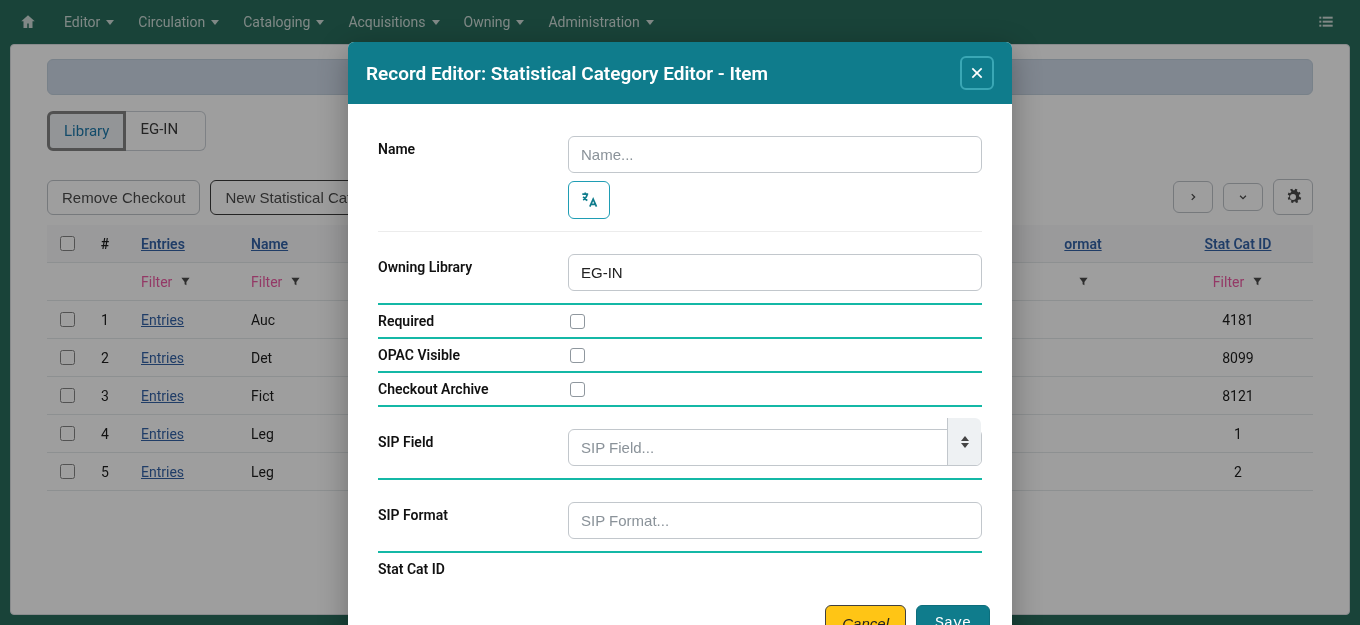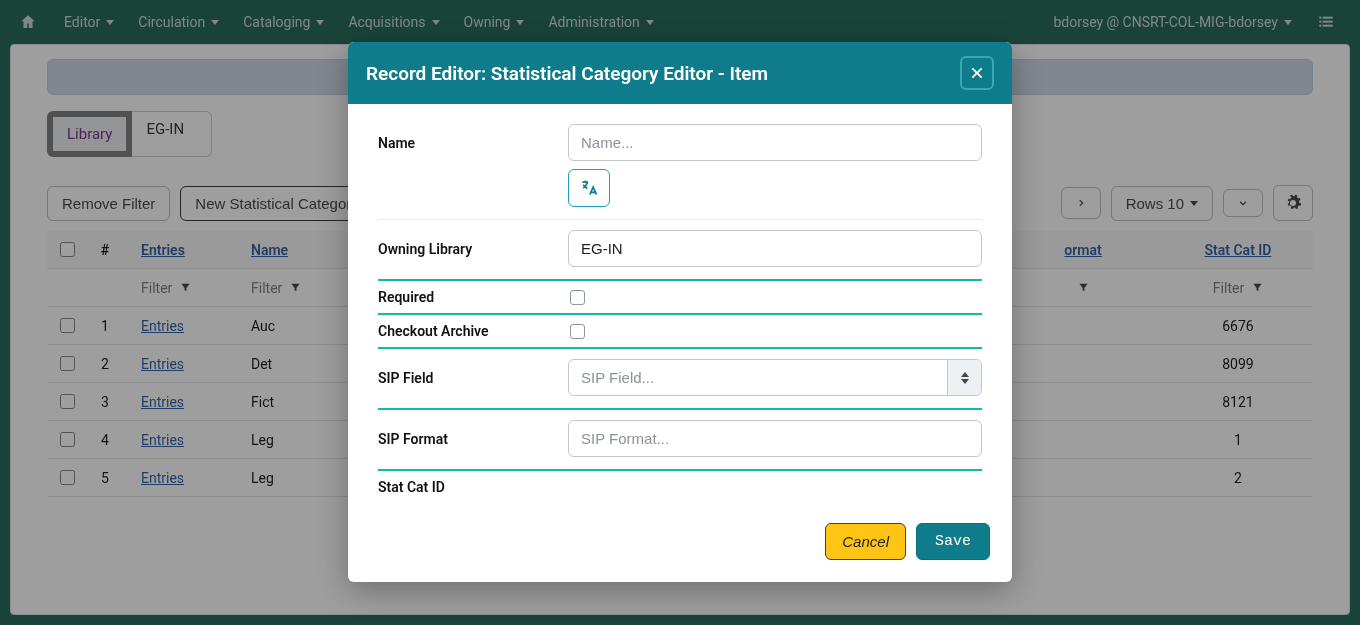--- a/index.html
+++ b/index.html
@@ -53,25 +53,25 @@
     border-radius: 6px;
     height: 36px;
   }
   .library-row {
     margin: 0 36px 28px 36px;
     display: flex;
     gap: 0;
   }
   .lib-label {
     background: #ebeff2;
-    border: 6px solid #737373;
+    border: 3px solid #737373;
     border-radius: 6px 0 0 6px;
     padding: 8px 14px;
     font-size: 15px;
-    color: #701a75;
+    color: #0369a1;
   }
   .lib-value {
     border: 1px solid #c5cbd1;
     border-left: none;
     border-radius: 0 6px 6px 0;
     padding: 8px 14px;
     font-size: 15px;
     min-width: 80px;
     color: #222;
   }
@@ -121,21 +121,21 @@
   .col-entries { width: 120px; justify-content: flex-start; padding-left: 18px; }
   .col-name { width: 180px; justify-content: flex-start; }
   .col-gap { flex: 1; }
   .col-format { width: 160px; }
   .col-id { width: 150px; }
   .grid-row a { color: #1a4f9c; text-decoration: underline; }
   .filter-chip {
     display: inline-flex;
     align-items: center;
     gap: 8px;
-    color: #737373;
+    color: #ec4899;
   }
   .funnel-icon svg { display: block; }
   
   .overlay {
     position: absolute;
     inset: 0;
     background: rgba(40,40,40,0.45);
     display: flex;
     align-items: flex-start;
     justify-content: center;
@@ -183,20 +183,21 @@
   }
   .form-control-wrap { flex: 1; }
   .text-input, .sel-input {
     width: 100%;
     border: 1px solid #c2c7cc;
     border-radius: 6px;
     padding: 9px 12px;
     font-size: 15px;
     color: #222;
     background: #fff;
+    margin-top: 12px;
   }
   .text-input::placeholder { color: #8a9299; }
   .sel-wrap { position: relative; }
   .sel-stepper {
     position: absolute;
     right: 1px; top: 1px; bottom: 1px;
     width: 34px;
     background: #eef1f3;
     border-left: 1px solid #c2c7cc;
     border-radius: 0 6px 6px 0;
@@ -292,24 +293,20 @@
     </div>
   <div class="nav-item">
       <span>Owning</span>
       <span class="caret-down"></span>
     </div>
   <div class="nav-item">
       <span>Administration</span>
       <span class="caret-down"></span>
     </div>
   <div class="spacer"></div>
-  <div class="nav-item">
-      <span>bdorsey @ CNSRT-COL-MIG-bdorsey</span>
-      <span class="caret-down"></span>
-    </div>
   <div class="nav-item list-icon">
     <svg width="20" height="16" viewBox="0 0 24 24" fill="#c8d8d3">
         <rect x="2" y="4" width="3" height="3"></rect>
         <rect x="7" y="4" width="15" height="3"></rect>
         <rect x="2" y="10" width="3" height="3"></rect>
         <rect x="7" y="10" width="15" height="3"></rect>
         <rect x="2" y="16" width="3" height="3"></rect>
         <rect x="7" y="16" width="15" height="3"></rect>
       </svg>
   </div>
@@ -317,31 +314,27 @@
 
 <div class="panel">
   <div class="alert-bar"></div>
 
   <div class="library-row">
     <div class="lib-label">Library</div>
     <div class="lib-value">EG-IN</div>
   </div>
 
   <div class="toolbar-row">
-    <button class="btn">Remove Filter</button>
+    <button class="btn">Remove Checkout</button>
     <button class="btn dark-border">New Statistical Category</button>
     <div class="toolbar-spacer"></div>
     <button class="btn icon-btn">
       <svg width="10" height="14" viewBox="0 0 24 24" fill="none" stroke="#333" stroke-width="3">
           <polyline points="9 5 16 12 9 19"></polyline>
         </svg>
-    </button>
-    <button class="btn">
-      <span>Rows 10</span>
-      <span class="caret-down" style="border-top-color:#333"></span>
     </button>
     <button class="btn icon-btn">
       <svg width="14" height="10" viewBox="0 0 24 24" fill="none" stroke="#333" stroke-width="3">
           <polyline points="5 9 12 16 19 9"></polyline>
         </svg>
     </button>
     <button class="btn icon-btn">
       <svg width="18" height="18" viewBox="0 0 24 24" fill="#333">
           <path d="M12 8a4 4 0 100 8 4 4 0 000-8zm9 4l2 1-1 3-2-1a8 8 0 01-2 2l1 2-3 1-1-2a8 8 0 01-2 0l-1 2-3-1 1-2a8 8 0 01-2-2l-2 1-1-3 2-1a8 8 0 010-2l-2-1 1-3 2 1a8 8 0 012-2L8 2l3-1 1 2a8 8 0 012 0l1-2 3 1-1 2a8 8 0 012 2l2-1 1 3-2 1a8 8 0 010 2z"></path>
         </svg>
@@ -415,21 +408,21 @@
       <div class="cell col-check">
           <input type="checkbox" class="row-check" style="">
         </div>
       <div class="cell col-num">1</div>
       <div class="cell col-entries">
           <a>Entries</a>
         </div>
       <div class="cell col-name left">Auc</div>
       <div class="cell col-gap"></div>
       <div class="cell col-format"></div>
-      <div class="cell col-id">6676</div>
+      <div class="cell col-id">4181</div>
     </div>
     <div class="grid-row">
       <div class="cell col-check">
           <input type="checkbox" class="row-check" style="">
         </div>
       <div class="cell col-num">2</div>
       <div class="cell col-entries">
           <a>Entries</a>
         </div>
       <div class="cell col-name left">Det</div>
@@ -517,20 +510,26 @@
         </div>
       </div>
 
       <div class="form-row">
         <div class="form-label">Required</div>
         <div class="form-control-wrap">
             <div class="chk"></div>
           </div>
       </div>
 
+      <div class="form-row">
+        <div class="form-label">OPAC Visible</div>
+        <div class="form-control-wrap">
+            <div class="chk"></div>
+          </div>
+      </div>
 
       <div class="form-row">
         <div class="form-label">Checkout Archive</div>
         <div class="form-control-wrap">
             <div class="chk"></div>
           </div>
       </div>
 
       <div class="form-row tall">
         <div class="form-label">SIP Field</div>

